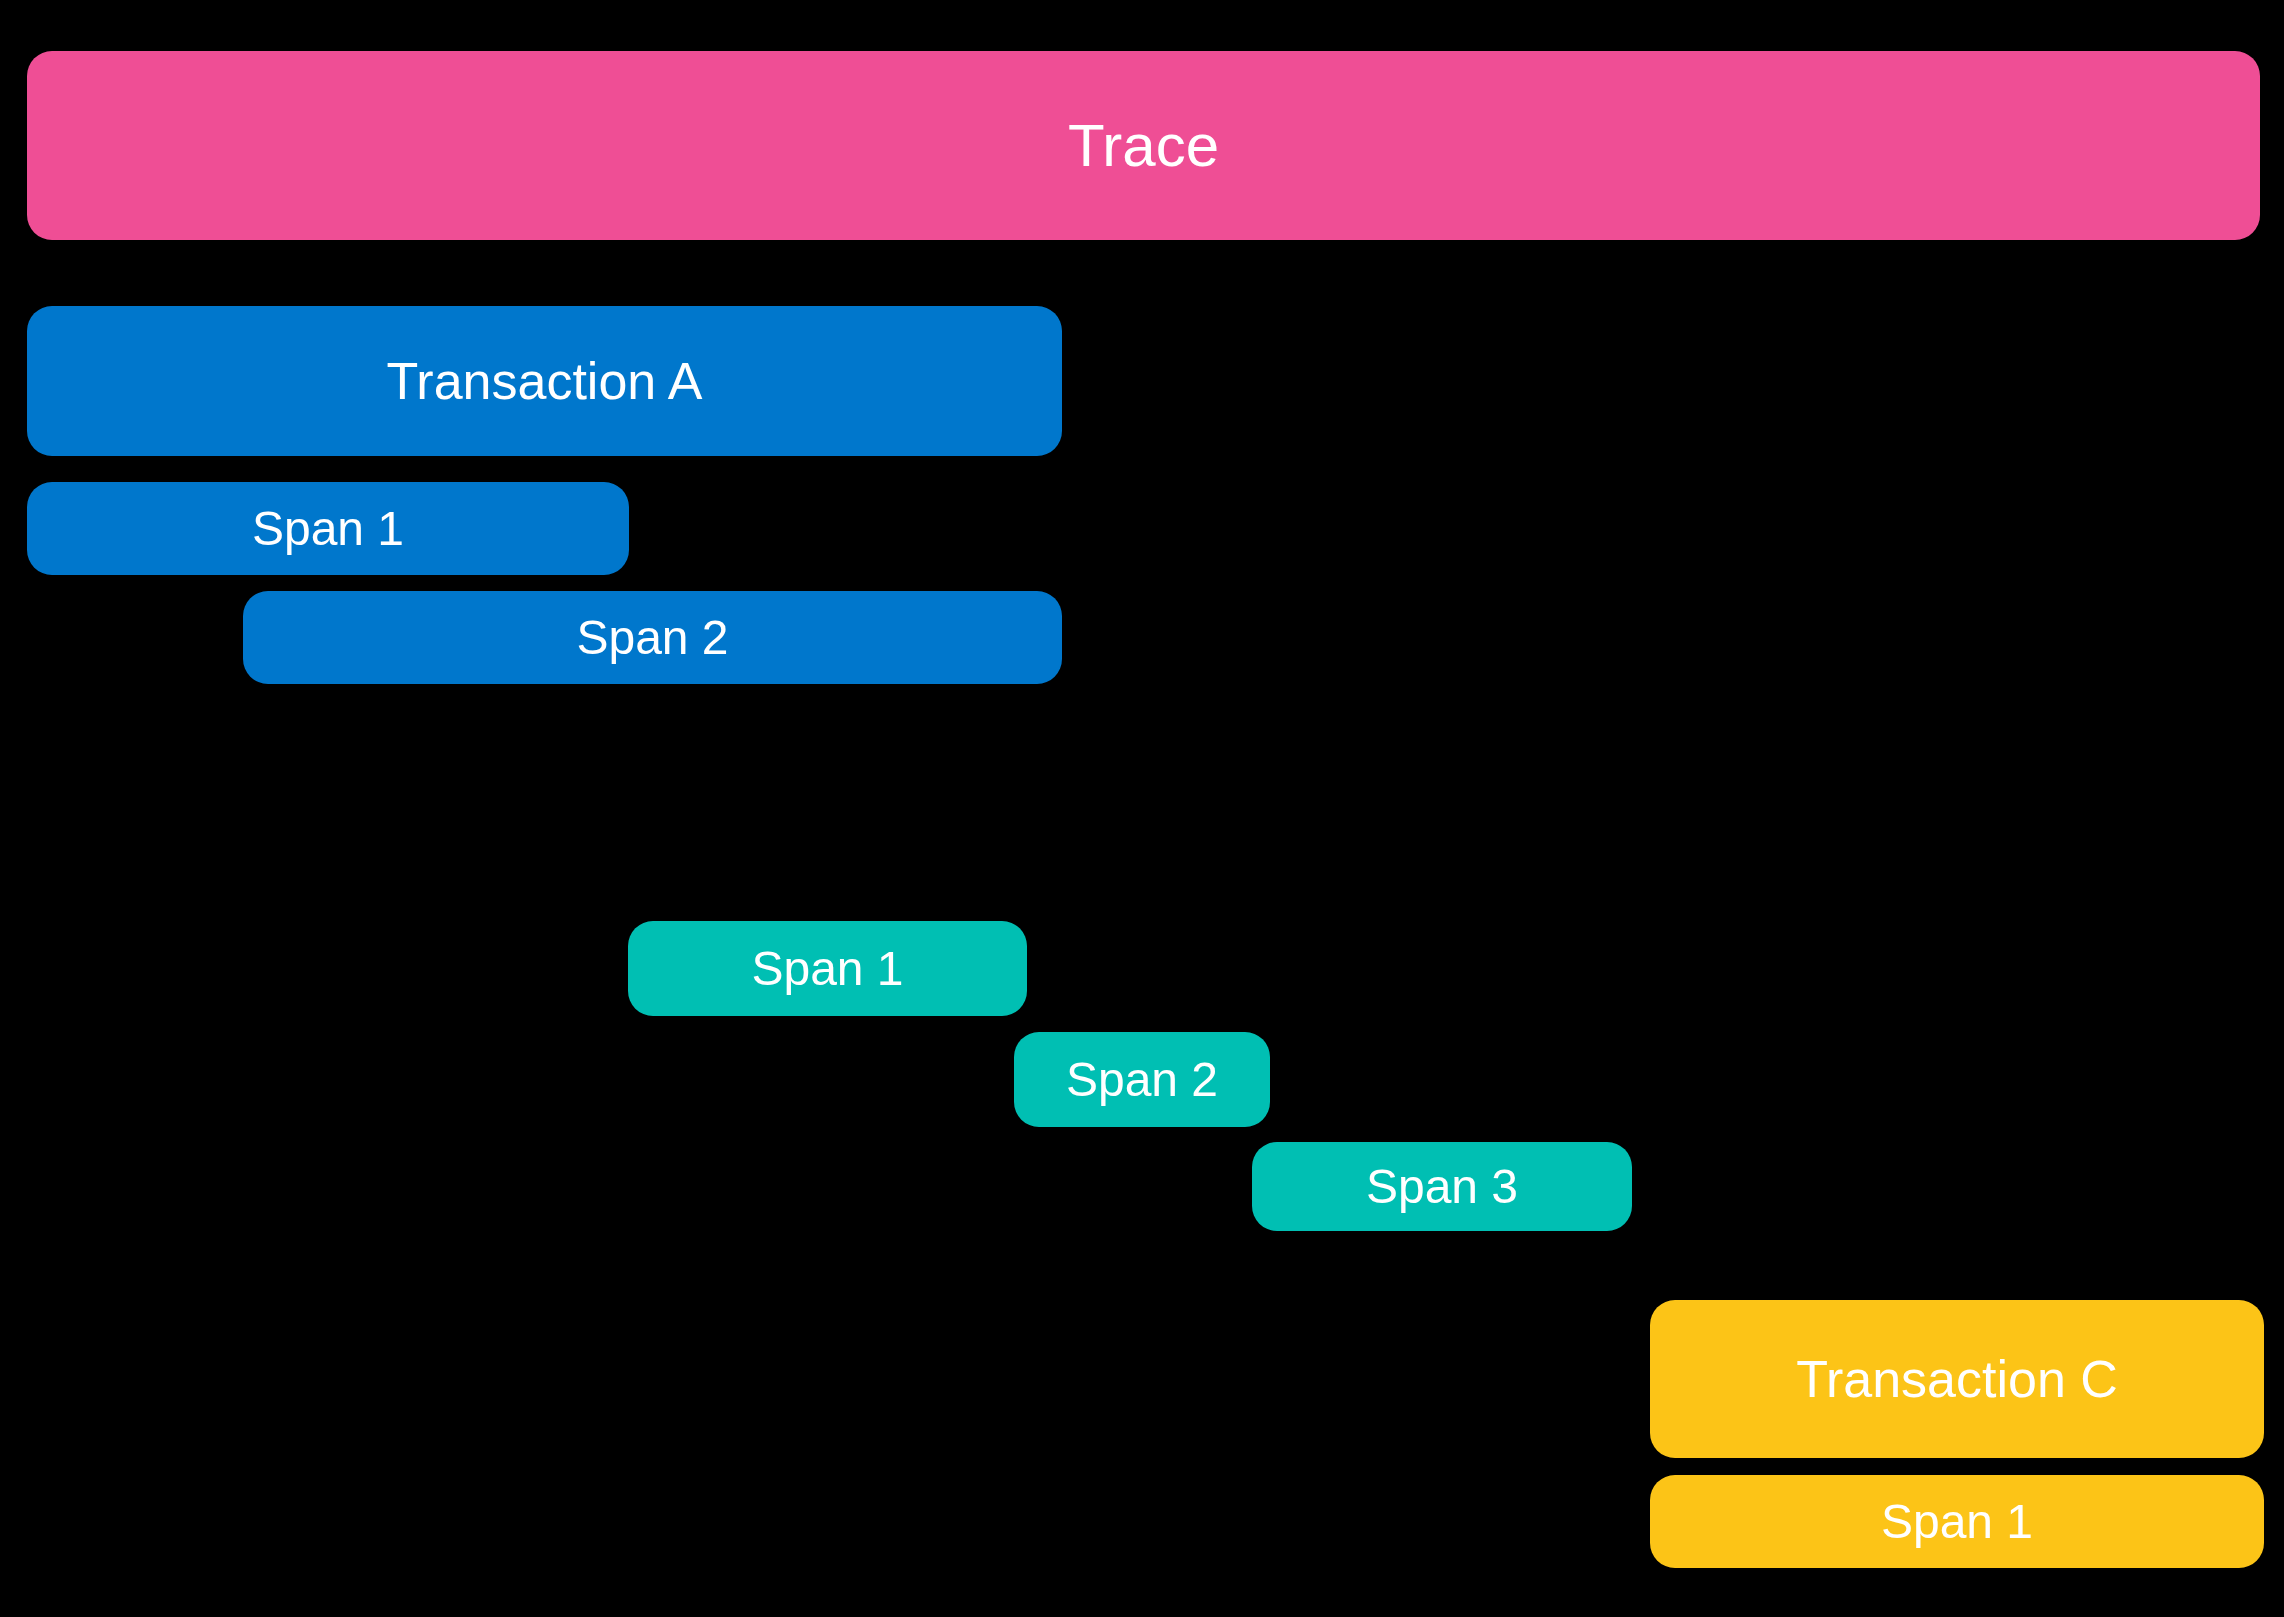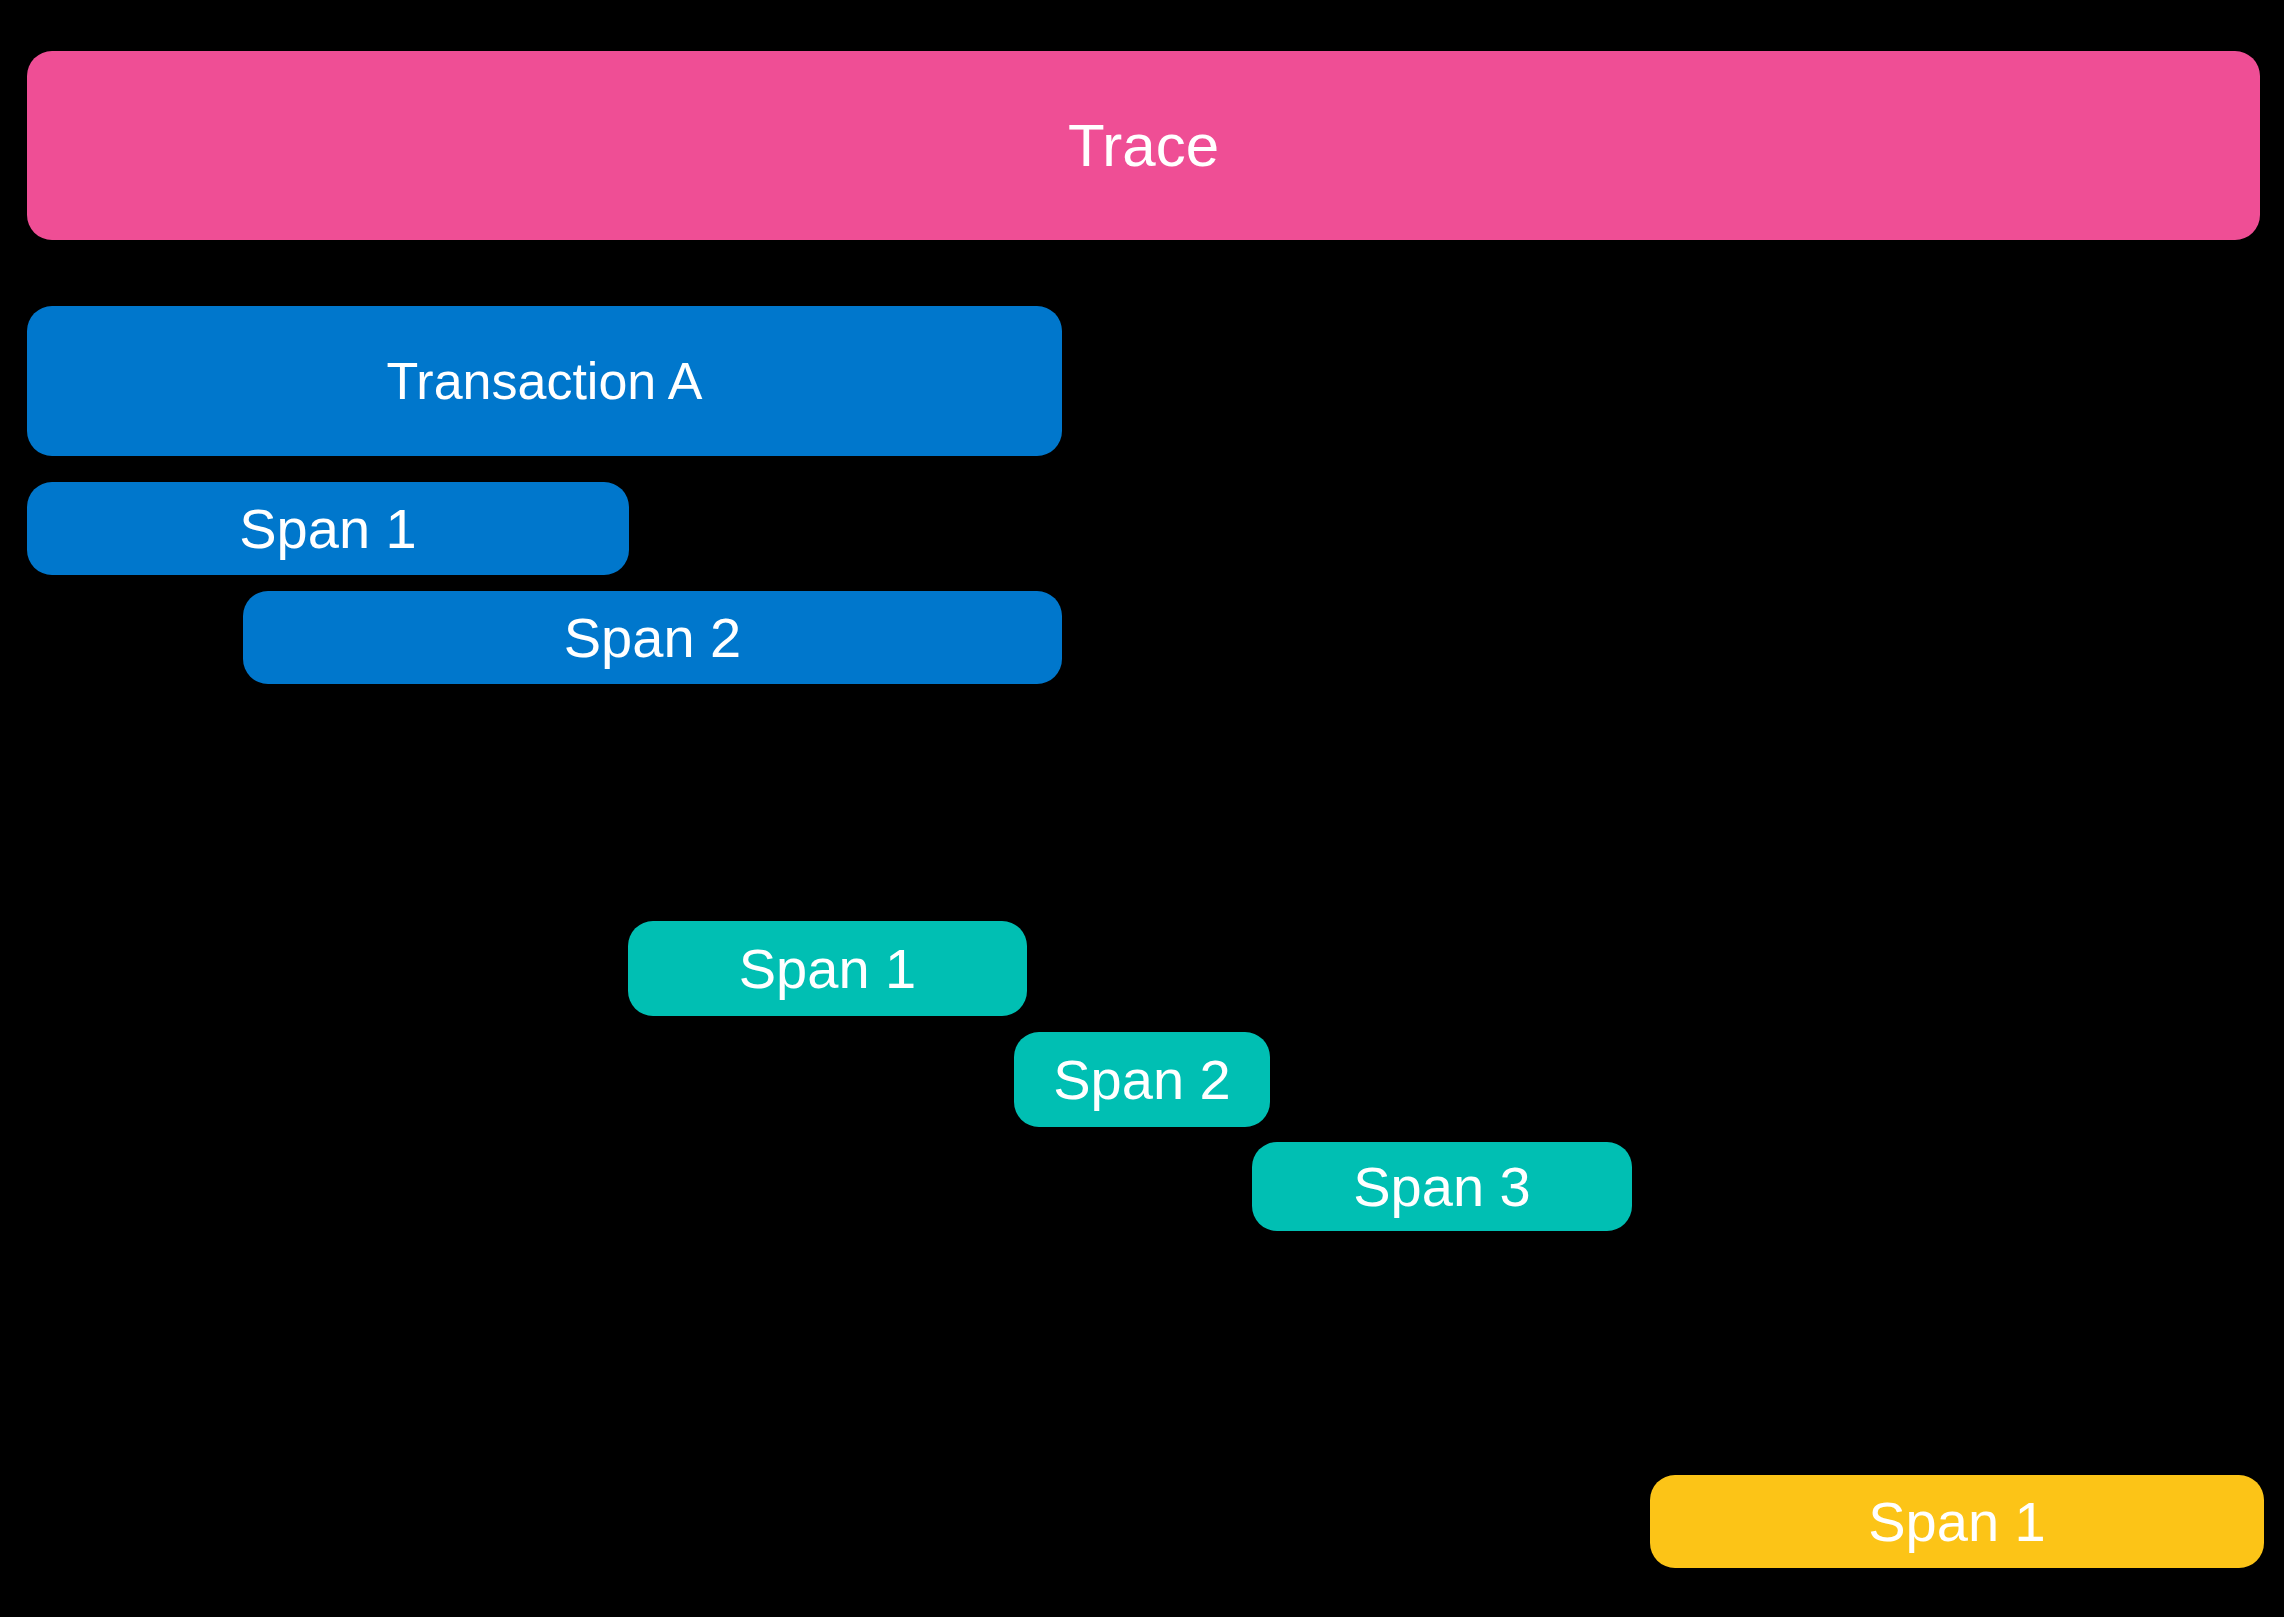--- a/index.html
+++ b/index.html
@@ -27,21 +27,21 @@
     letter-spacing: 0px;
     border-radius: 25px;
   }
   .bar-label {
     display: block;
     color: #ffffff;
     font-weight: 400;
   }
   .lvl-trace  .bar-label { font-size: 60px; }
   .lvl-txn    .bar-label { font-size: 52px; }
-  .lvl-span   .bar-label { font-size: 56px; }
+  .lvl-span   .bar-label { font-size: 48px; }
 </style>
 </head>
 <body>
 
 <div id="canvas">
     <div class="bar lvl-trace" style="left: 27px; top: 51px; width: 2233px; height: 189px; background: rgb(239, 78, 149);">
       <span class="bar-label">Trace</span>
     </div>
     <div class="bar lvl-txn" style="left: 27px; top: 306px; width: 1035px; height: 150px; background: rgb(0, 119, 204);">
       <span class="bar-label">Transaction A</span>
@@ -54,17 +54,20 @@
     </div>
     <div class="bar lvl-span" style="left: 628px; top: 921px; width: 399px; height: 95px; background: rgb(0, 191, 179);">
       <span class="bar-label">Span 1</span>
     </div>
     <div class="bar lvl-span" style="left: 1014px; top: 1032px; width: 256px; height: 95px; background: rgb(0, 191, 179);">
       <span class="bar-label">Span 2</span>
     </div>
     <div class="bar lvl-span" style="left: 1252px; top: 1142px; width: 380px; height: 89px; background: rgb(0, 191, 179);">
       <span class="bar-label">Span 3</span>
     </div>
+    <div class="bar lvl-txn" style="left: 1650px; top: 1300px; width: 614px; height: 158px; background: rgb(252, 196, 23);">
+      <span class="bar-label">Transaction C</span>
+    </div>
     <div class="bar lvl-span" style="left: 1650px; top: 1475px; width: 614px; height: 93px; background: rgb(252, 196, 23);">
       <span class="bar-label">Span 1</span>
     </div>
   </div>
 
 
 </body></html>

